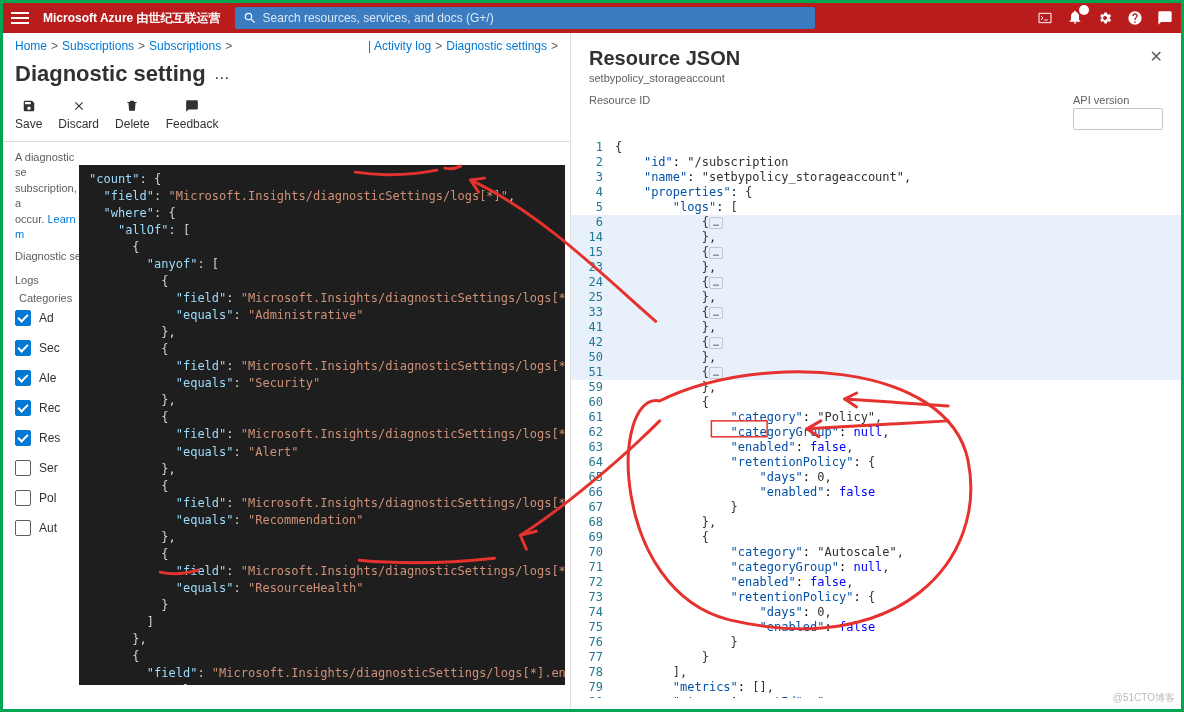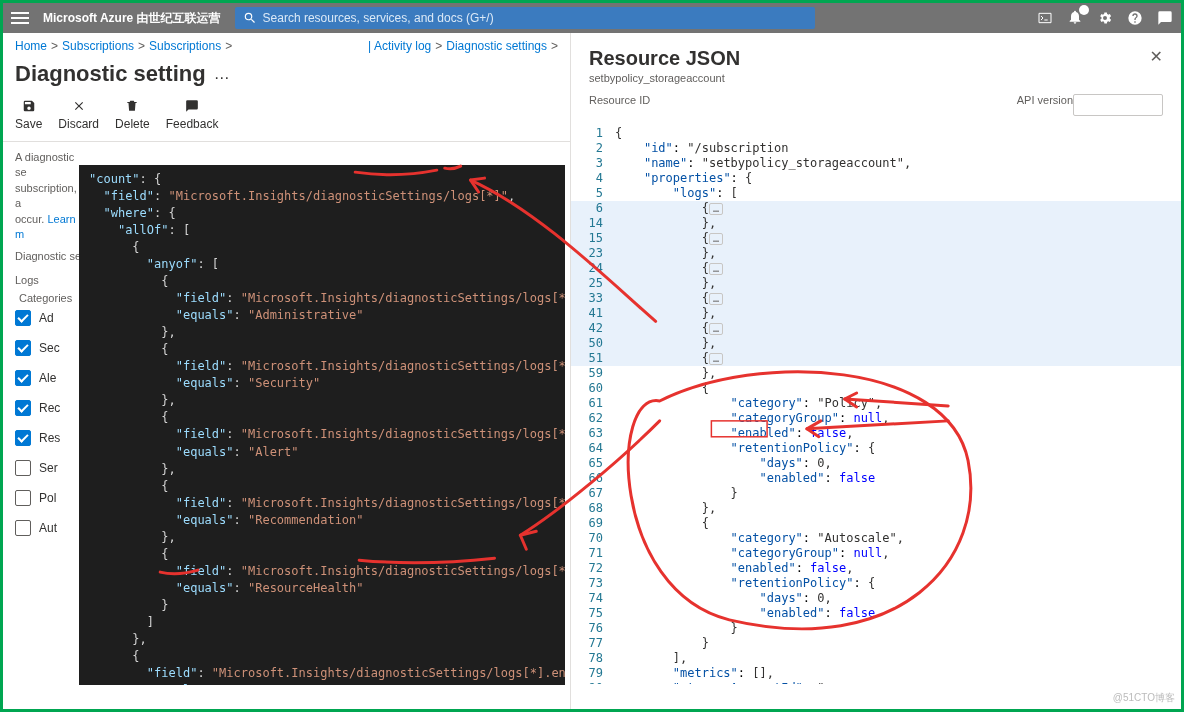--- a/index.html
+++ b/index.html
@@ -1,17 +1,17 @@
 <!DOCTYPE html>
 <html><head>
 <meta charset="utf-8">
 <style>
 * { box-sizing: border-box; margin: 0; padding: 0; }
 body { font-family: "Segoe UI", Arial, sans-serif; font-size: 12px; background: #fff; color: #323130; width: 1184px; height: 712px; overflow: hidden; position: relative; border: 3px solid #00a651; }
-.top-bar { height: 30px; background: #737373; display: flex; align-items: center; color: #fff; padding: 0 8px; }
+.top-bar { height: 30px; background: #b91c1c; display: flex; align-items: center; color: #fff; padding: 0 8px; }
 .hamburger { width: 18px; height: 18px; margin-right: 14px; display: flex; flex-direction: column; justify-content: space-around; cursor: pointer; padding:2px 0;}
 .hamburger span { display:block; height: 2px; background: #fff; }
 .brand { font-size: 12px; font-weight: 600; margin-right: 14px; white-space: nowrap; }
 .search-wrap { flex: 0 0 580px; height: 22px; background: #3b7bbf; border-radius: 2px; display: flex; align-items: center; padding: 0 8px; }
 .search-wrap svg { width: 14px; height: 14px; fill: #fff; margin-right: 6px; }
 .search-wrap input { flex: 1; background: transparent; border: none; color: #fff; font-size: 12px; outline: none; }
 .search-wrap input::placeholder { color: #dbe9f7; }
 .top-spacer { flex: 1; }
 .top-icons { display: flex; gap: 14px; align-items: center; }
 .top-icon { width: 16px; height: 16px; fill: #fff; cursor: pointer; position: relative; }
@@ -45,21 +45,21 @@
 .code-overlay .tok-key { color: #9cdcfe; }
 .code-overlay .tok-str { color: #ce9178; }
 .code-overlay .tok-punc { color: #d4d4d4; }
 .code-overlay pre { white-space: pre; }
 
 .right-head { padding: 14px 18px 4px; display:flex; justify-content:space-between; align-items:flex-start;}
 .right-title { font-size: 20px; font-weight: 600; }
 .right-sub   { font-size: 11px; color: #605e5c; margin-top: 2px;}
 .close-x { font-size: 16px; color: #605e5c; cursor: pointer; }
 .rid-row { display: flex; padding: 6px 18px 2px; gap: 40px; }
-.rid-col { display: flex; flex-direction: row; }
+.rid-col { display: flex; flex-direction: column; }
 .rid-col.wide { flex:1; }
 .rid-label { font-size: 11px; color: #605e5c; margin-bottom:2px;}
 .rid-field { height: 22px; border: 1px solid #c8c6c4; border-radius: 2px; padding: 2px 6px; font-size: 12px; background: #fff; }
 .json-view { font-family: Consolas, monospace; font-size: 12px; padding: 8px 0 0 0; line-height: 15px; overflow:auto; height: calc(100% - 110px);}
 .json-line { display: flex; }
 .json-line .gut { width: 44px; text-align: right; padding-right: 12px; color: #237893; flex-shrink: 0; user-select:none;}
 .json-line .code { white-space: pre; }
 .json-line.strip { background: #e8f1fb; }
 .ellipsis-box { display:inline-block; border:1px solid #c8c6c4; border-radius:2px; padding:0 3px; line-height:10px; font-size:10px; color:#605e5c; vertical-align:middle;}
 .jk { color: #0451a5; }

